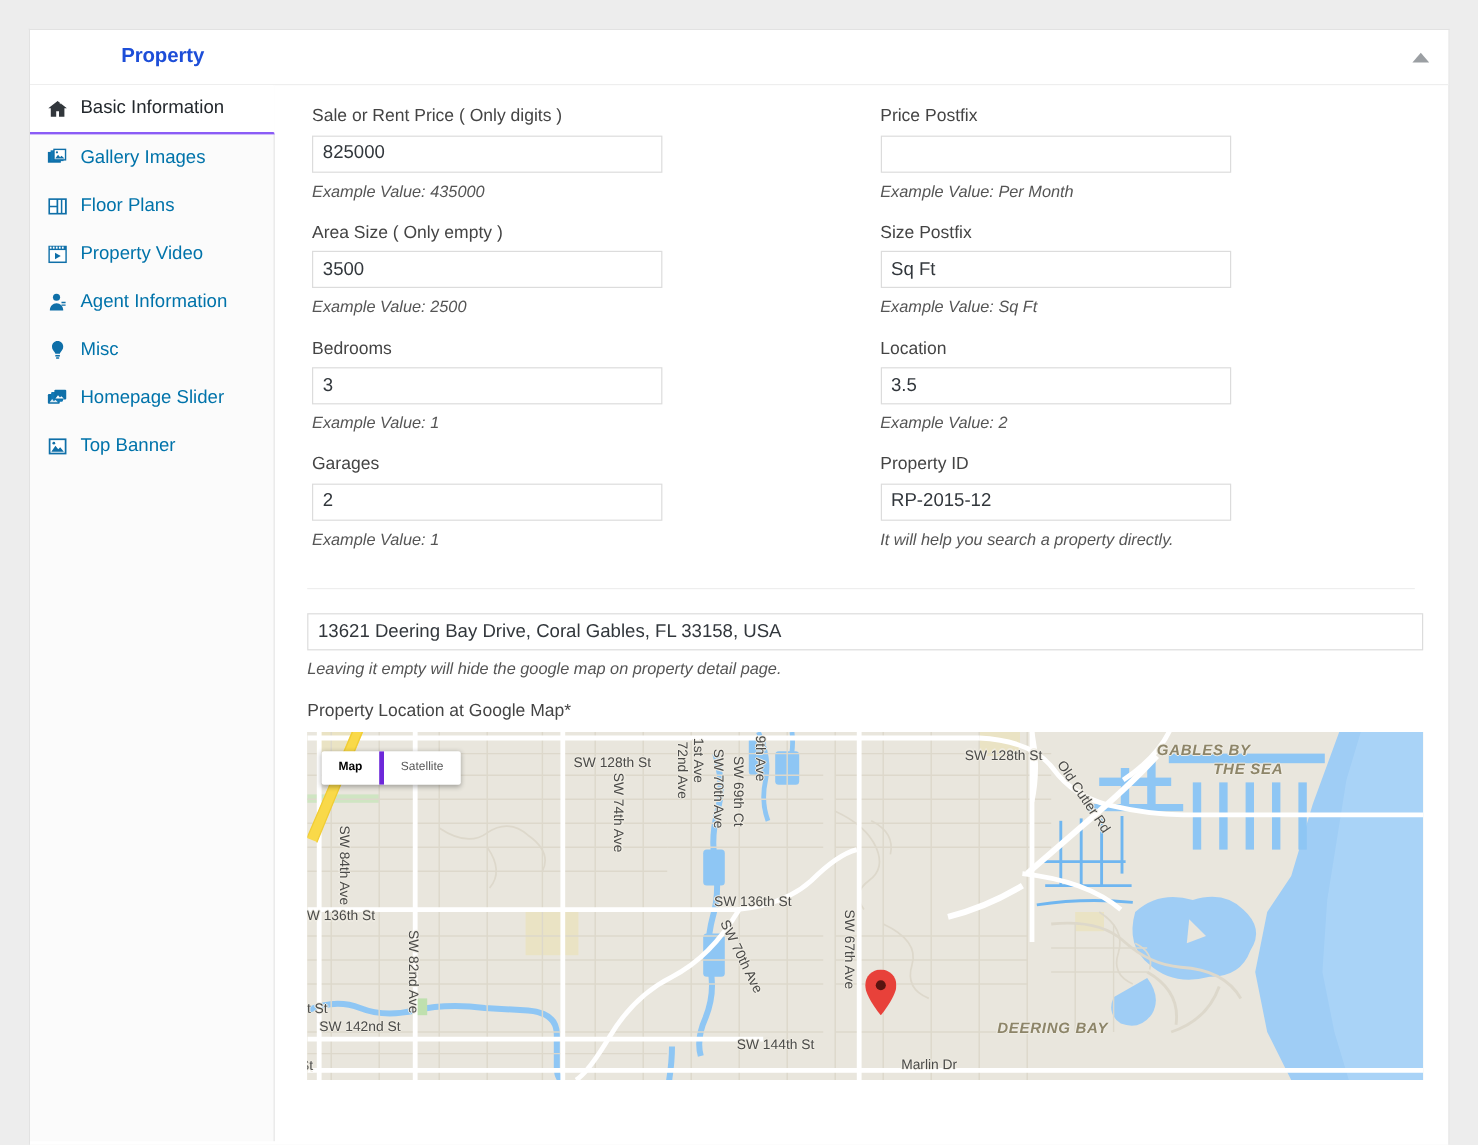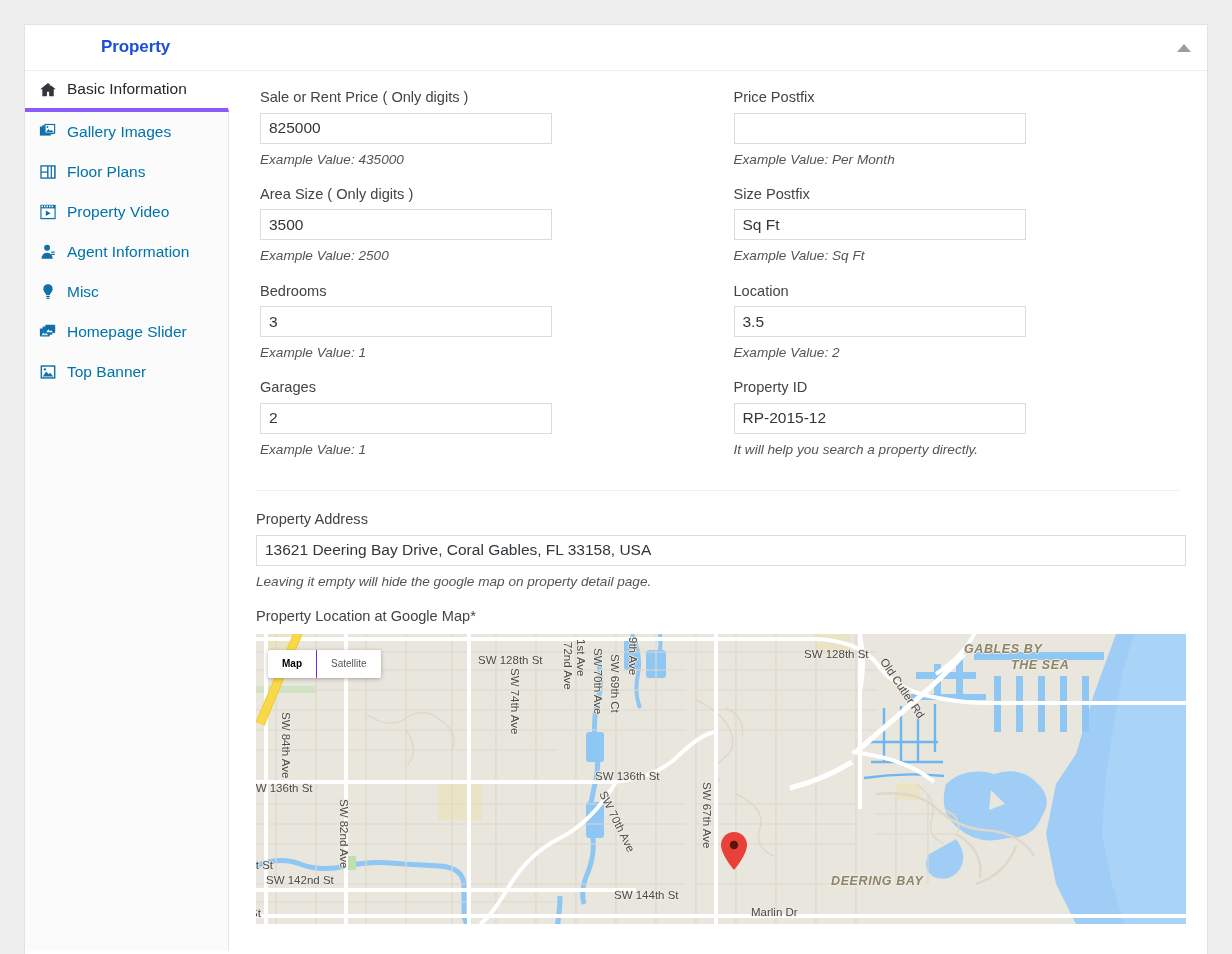--- a/index.html
+++ b/index.html
@@ -74,21 +74,21 @@
     height: 40px;
     padding-left: 13px;
     color: #0073aa;
     font-size: 15.5px;
     cursor: pointer;
     text-decoration: none;
   }
   .nav-item.active {
     background: #ffffff;
     color: #23282d;
-    border-bottom: 4px solid #8b5cf6;
+    border-bottom: 2px solid #8b5cf6;
     margin-right: -1px;
     border-right: 1px solid #ffffff;
     height: 41px;
   }
   .nav-item .ico {
     width: 20px; height: 20px;
     margin-right: 9px;
     flex: 0 0 20px;
     display: flex;
     align-items: center;
@@ -171,21 +171,21 @@
     overflow: hidden;
   }
   .map-ctrl div {
     padding: 8px 14px;
     font-size: 10px;
     color: #565656;
     cursor: pointer;
     line-height: 1.2;
   }
   .map-ctrl div.on { font-weight: bold; color: #000000; }
-  .map-ctrl div + div { border-left: 1px solid #6d28d9; }
+  .map-ctrl div + div { border-left: 4px solid #6d28d9; }
 
   .mlabel {
     position: absolute;
     font-size: 11.5px;
     color: #4a4a48;
     white-space: nowrap;
     z-index: 20;
     text-shadow: 1px 0 #efece3, -1px 0 #efece3, 0 1px #efece3, 0 -1px #efece3;
     font-family: "Liberation Sans", sans-serif;
   }
@@ -333,21 +333,21 @@
           </div>
           <div class="fcol right fblock">
             <div class="flabel">Price Postfix</div>
             <input class="finput" value="" style="">
             <div class="fhint">Example Value: Per Month</div>
           </div>
         </div>
 
         <div class="frow">
           <div class="fcol fblock">
-            <div class="flabel">Area Size ( Only digits )</div>
+            <div class="flabel">Area Size ( Only empty )</div>
             <input class="finput" value="3500" style="">
             <div class="fhint">Example Value: 2500</div>
           </div>
           <div class="fcol right fblock">
             <div class="flabel">Size Postfix</div>
             <input class="finput" value="Sq Ft" style="">
             <div class="fhint">Example Value: Sq Ft</div>
           </div>
         </div>
 
@@ -374,21 +374,20 @@
             <div class="flabel">Property ID</div>
             <input class="finput" value="RP-2015-12" style="">
             <div class="fhint">It will help you search a property directly.</div>
           </div>
         </div>
       </div>
 
       <hr class="divider">
 
       <div class="wide-block">
-        <div class="flabel">Property Address</div>
         <input class="finput wide" value="13621 Deering Bay Drive, Coral Gables, FL 33158, USA" style="">
         <div class="fhint">Leaving it empty will hide the google map on property detail page.</div>
       </div>
 
       <div class="wide-block" style="padding-top:18px;padding-bottom:0;">
         <div class="flabel">Property Location at Google Map*</div>
       </div>
 
       <div id="map-wrap">
         <svg id="map-canvas" viewBox="0 0 930 290" preserveAspectRatio="none">

